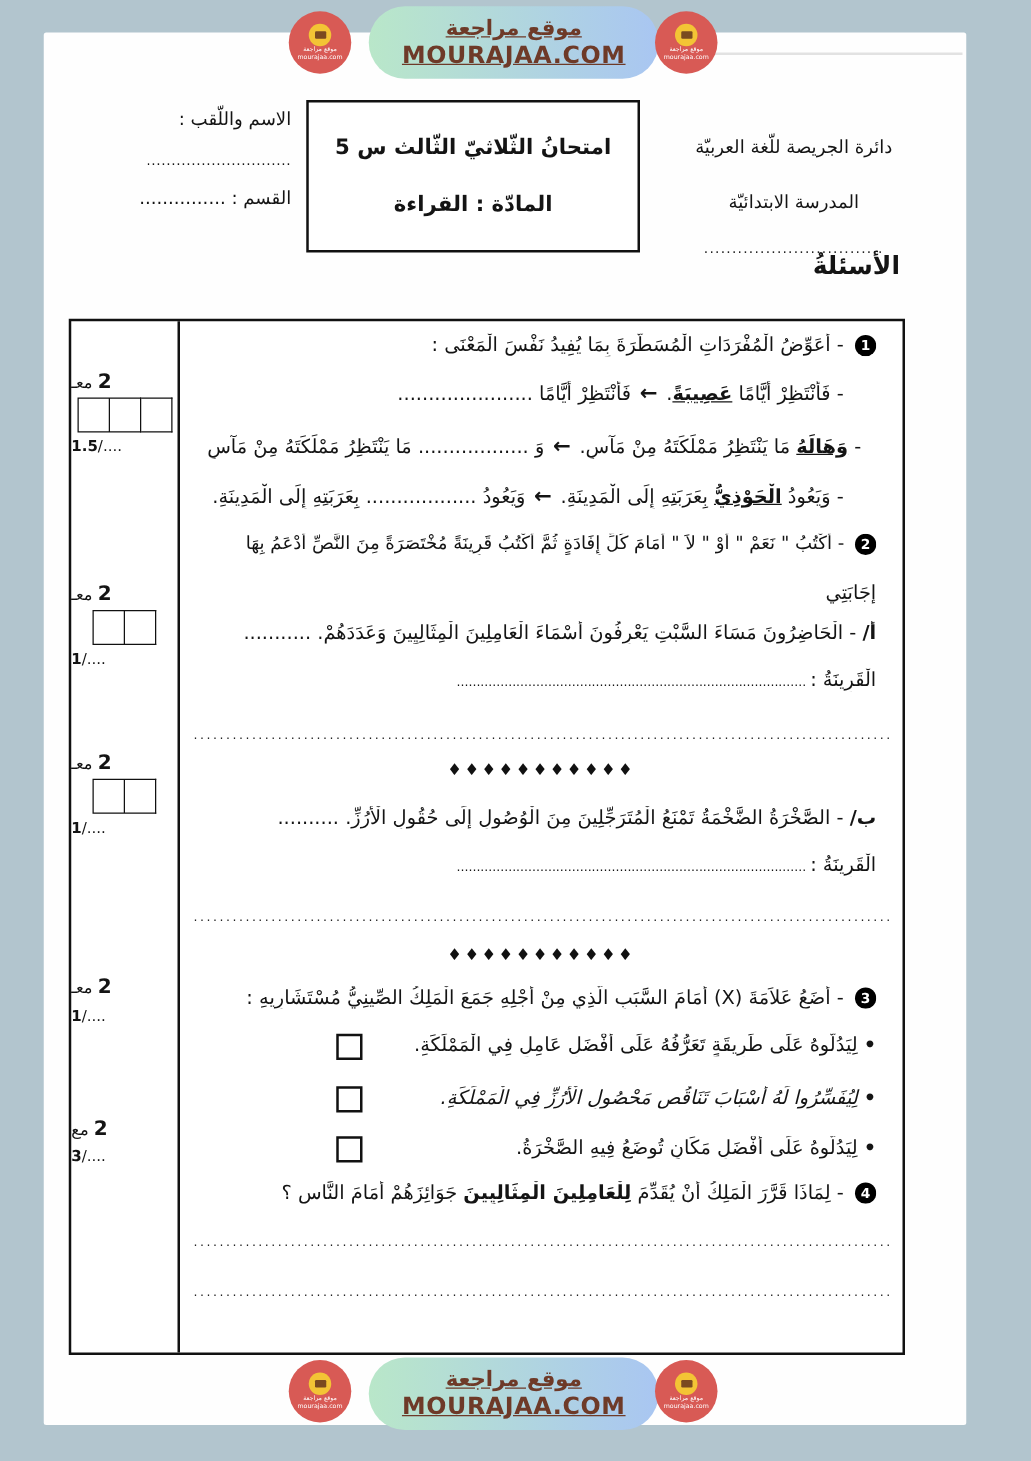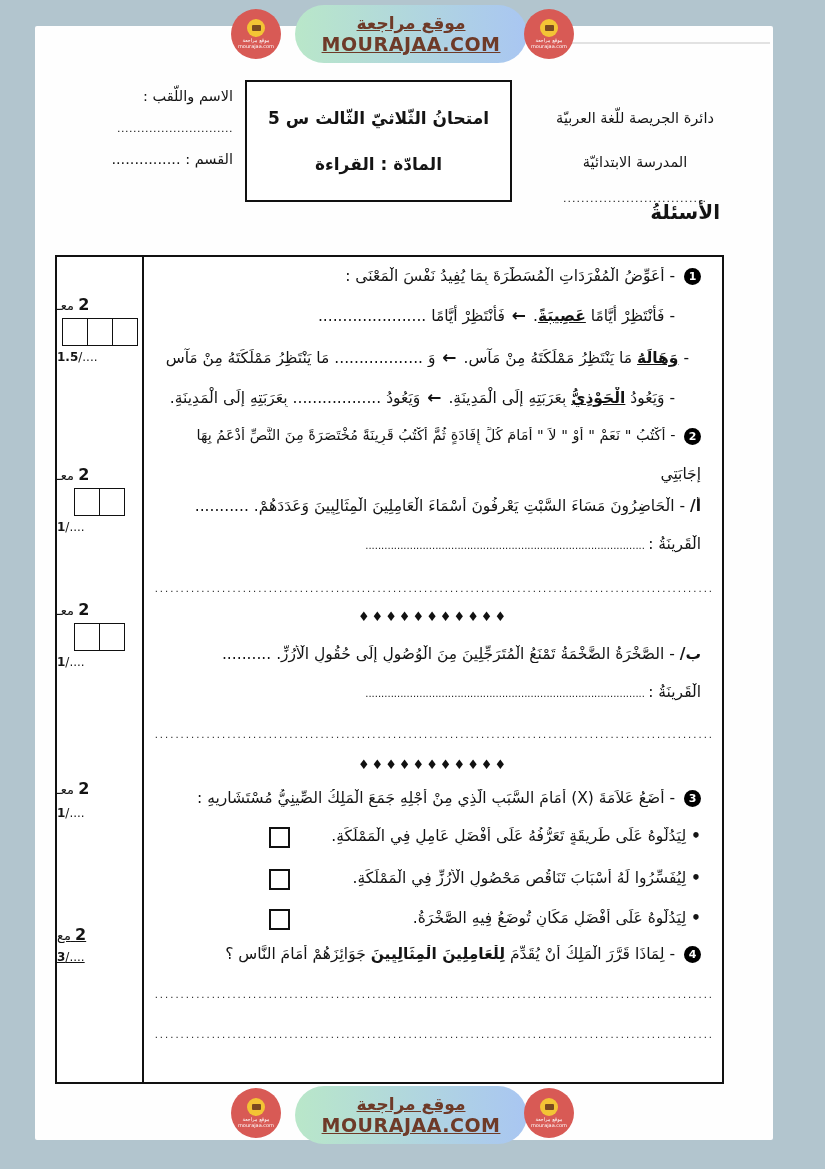--- a/index.html
+++ b/index.html
@@ -152,21 +152,21 @@
       <div class="cells">
           <span></span>
           <span></span>
         </div>
       <div class="mark"><b>1</b><span>/....</span></div>
     </div>
     <div class="scoreblk" style="top:522px;">
       <div class="lbl"><b>2</b> <span>معـ</span></div>
       <div class="mark" style="margin-top:8px;"><b>1</b><span>/....</span></div>
     </div>
-    <div class="scoreblk" style="top:668px;text-decoration:underline;">
+    <div class="scoreblk" style="top:636px;">
       <div class="lbl"><b>2</b> <span>مع</span></div>
       <div class="mark" style="margin-top:6px;"><b>3</b><span>/....</span></div>
     </div>
   </div>
 
   <div class="qarea">
 
     <div class="qline" style="top:10px;">
       <span class="badge">1</span>
       <span>- أُعَوِّضُ الْمُفْرَدَاتِ الْمُسَطَّرَةَ بِمَا يُفِيدُ نَفْسَ الْمَعْنَى :</span>
@@ -206,21 +206,21 @@
     <div class="sep" style="top:500px;">♦♦♦♦♦♦♦♦♦♦♦</div>
 
     <div class="qline" style="top:532px;">
       <span class="badge">3</span>
       <span>- أَضَعُ عَلاَمَةَ (X) أَمَامَ السَّبَبِ الَّذِي مِنْ أَجْلِهِ جَمَعَ الْمَلِكُ الصِّينِيُّ مُسْتَشَارِيهِ :</span>
     </div>
     <div class="qline opt" style="top:570px;">
       <span class="bold">•</span> <span>لِيَدُلُّوهُ عَلَى طَرِيقَةٍ تَعَرُّفُهُ عَلَى أَفْضَلِ عَامِلٍ فِي الْمَمْلَكَةِ.</span>
     </div>
     <span class="chk" style="left:125px;top:570px;"></span>
-    <div class="qline opt" style="top:612px;">
+    <div class="qline opt" style="top:612px;font-style:italic;">
       <span class="bold">•</span> <span>لِيُفَسِّرُوا لَهُ أَسْبَابَ تَنَاقُصِ مَحْصُولِ الْأَرُزِّ فِي الْمَمْلَكَةِ.</span>
     </div>
     <span class="chk" style="left:125px;top:612px;"></span>
     <div class="qline opt" style="top:652px;">
       <span class="bold">•</span> <span>لِيَدُلُّوهُ عَلَى أَفْضَلِ مَكَانٍ تُوضَعُ فِيهِ الصَّخْرَةُ.</span>
     </div>
     <span class="chk" style="left:125px;top:652px;"></span>
 
     <div class="qline" style="top:688px;">
       <span class="badge">4</span>

